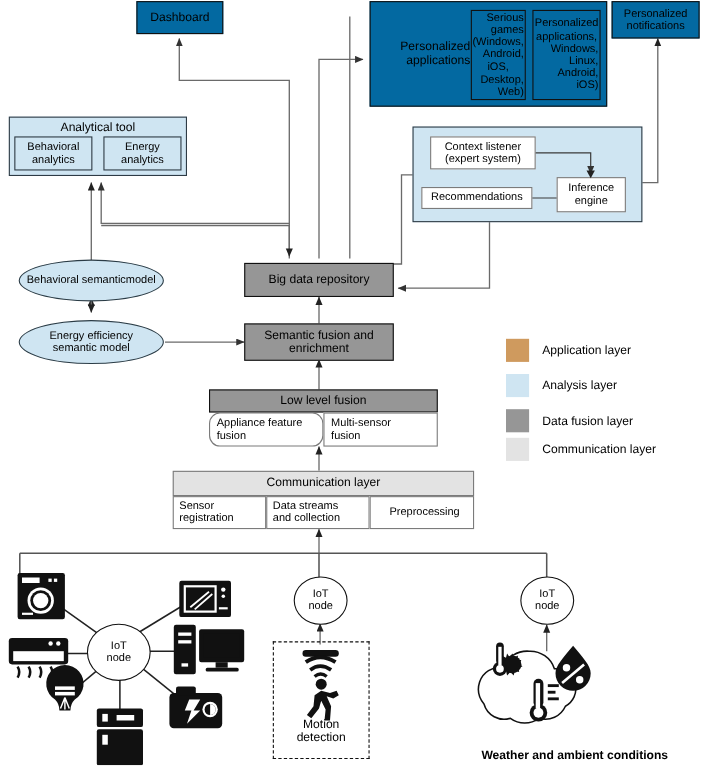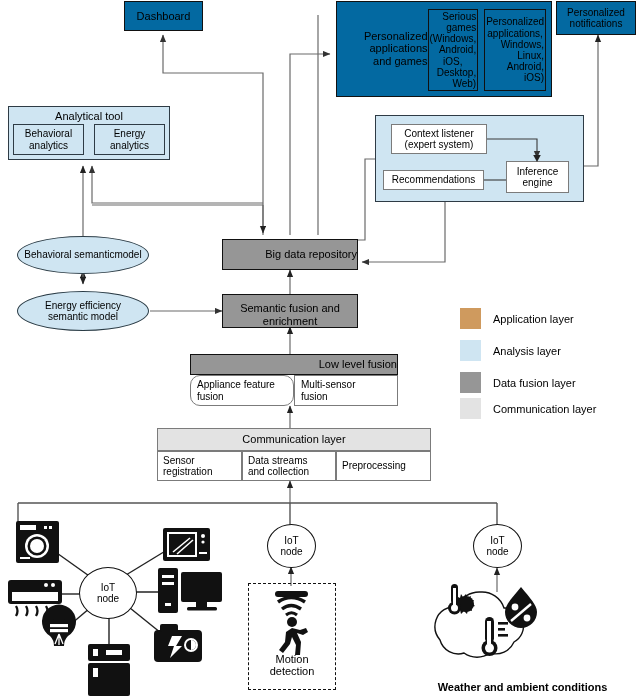--- a/index.html
+++ b/index.html
@@ -21,21 +21,21 @@
     box-sizing:border-box;
     display:flex;
     align-items:center;
     justify-content:center;
     text-align:center;
     line-height:1.12;
   }
   
   .app{ background:#0369a1; border:1px solid #111;text-align:right; }
   .analysis{ background:#cfe5f2; border:1px solid #2e3b45; }
-  .fusion{ background:#969696; border:1px solid #111;justify-content:flex-end; }
+  .fusion{ background:#969696; border:1px solid #111; }
   .comm{ background:#e3e3e3; border:1px solid #7b7b7b; }
   .white{ background:#ffffff; border:1px solid #7b7b7b; }
 
   .t11{ font-size:11px; }
   .t10{ font-size:10px; }
 
   
   .ellipse{
     border-radius:50%;
     background:#cfe5f2;
@@ -158,21 +158,20 @@
     </g>
   </svg>
 
   <div class="node app t11" style="left:124px;top:1px;width:79px;height:30px;">
     <span>Dashboard</span>
   </div>
 
   <div class="node app" style="left:336px;top:1px;width:216px;height:96px;flex-direction:row;justify-content:flex-start;padding:4px 5px 5px 5px;">
     <div class="t11" style="width:100%;">
       <div>Personalized applications</div>
-      <div>and games</div>
     </div>
     <div style="display:flex;gap:6px;width:100%;margin-top:3px;flex:1;">
       <div class="node app t10" style="position:relative;left:0;top:0;flex:1;flex-direction:column;justify-content:center;padding:1px;">
         <div>Serious games</div>
         <div>(Windows, Android,</div>
         <div>iOS,</div>
         <div>Desktop, Web)</div>
       </div>
       <div class="node app t10" style="position:relative;left:0;top:0;flex:1;flex-direction:column;justify-content:center;padding:1px;">
         <div>Personalized</div>
@@ -261,21 +260,21 @@
     <span>Communication layer</span>
   </div>
   <div class="node white t10" style="left:157px;top:451px;width:85px;height:30px;flex-direction:column;align-items:flex-start;padding-left:5px;text-align:left;">
     <div>Sensor</div>
     <div>registration</div>
   </div>
   <div class="node white t10" style="left:242px;top:451px;width:94px;height:30px;flex-direction:column;align-items:flex-start;padding-left:5px;text-align:left;">
     <div>Data streams</div>
     <div>and collection</div>
   </div>
-  <div class="node white t10" style="left:336px;top:451px;width:95px;height:30px;align-items:center;justify-content:flex-start;padding-left:5px;text-align:center;">
+  <div class="node white t10" style="left:336px;top:451px;width:95px;height:30px;align-items:center;justify-content:flex-start;padding-left:17px;text-align:center;">
     <span>Preprocessing</span>
   </div>
 
   <div class="legend-row" style="left:460px;top:308px;">
     <span class="swatch" style="background:#cf9a5e;"></span>
     <span>Application layer</span>
   </div>
   <div class="legend-row" style="left:460px;top:340px;">
     <span class="swatch" style="background:#cfe5f2;"></span>
     <span>Analysis layer</span>

